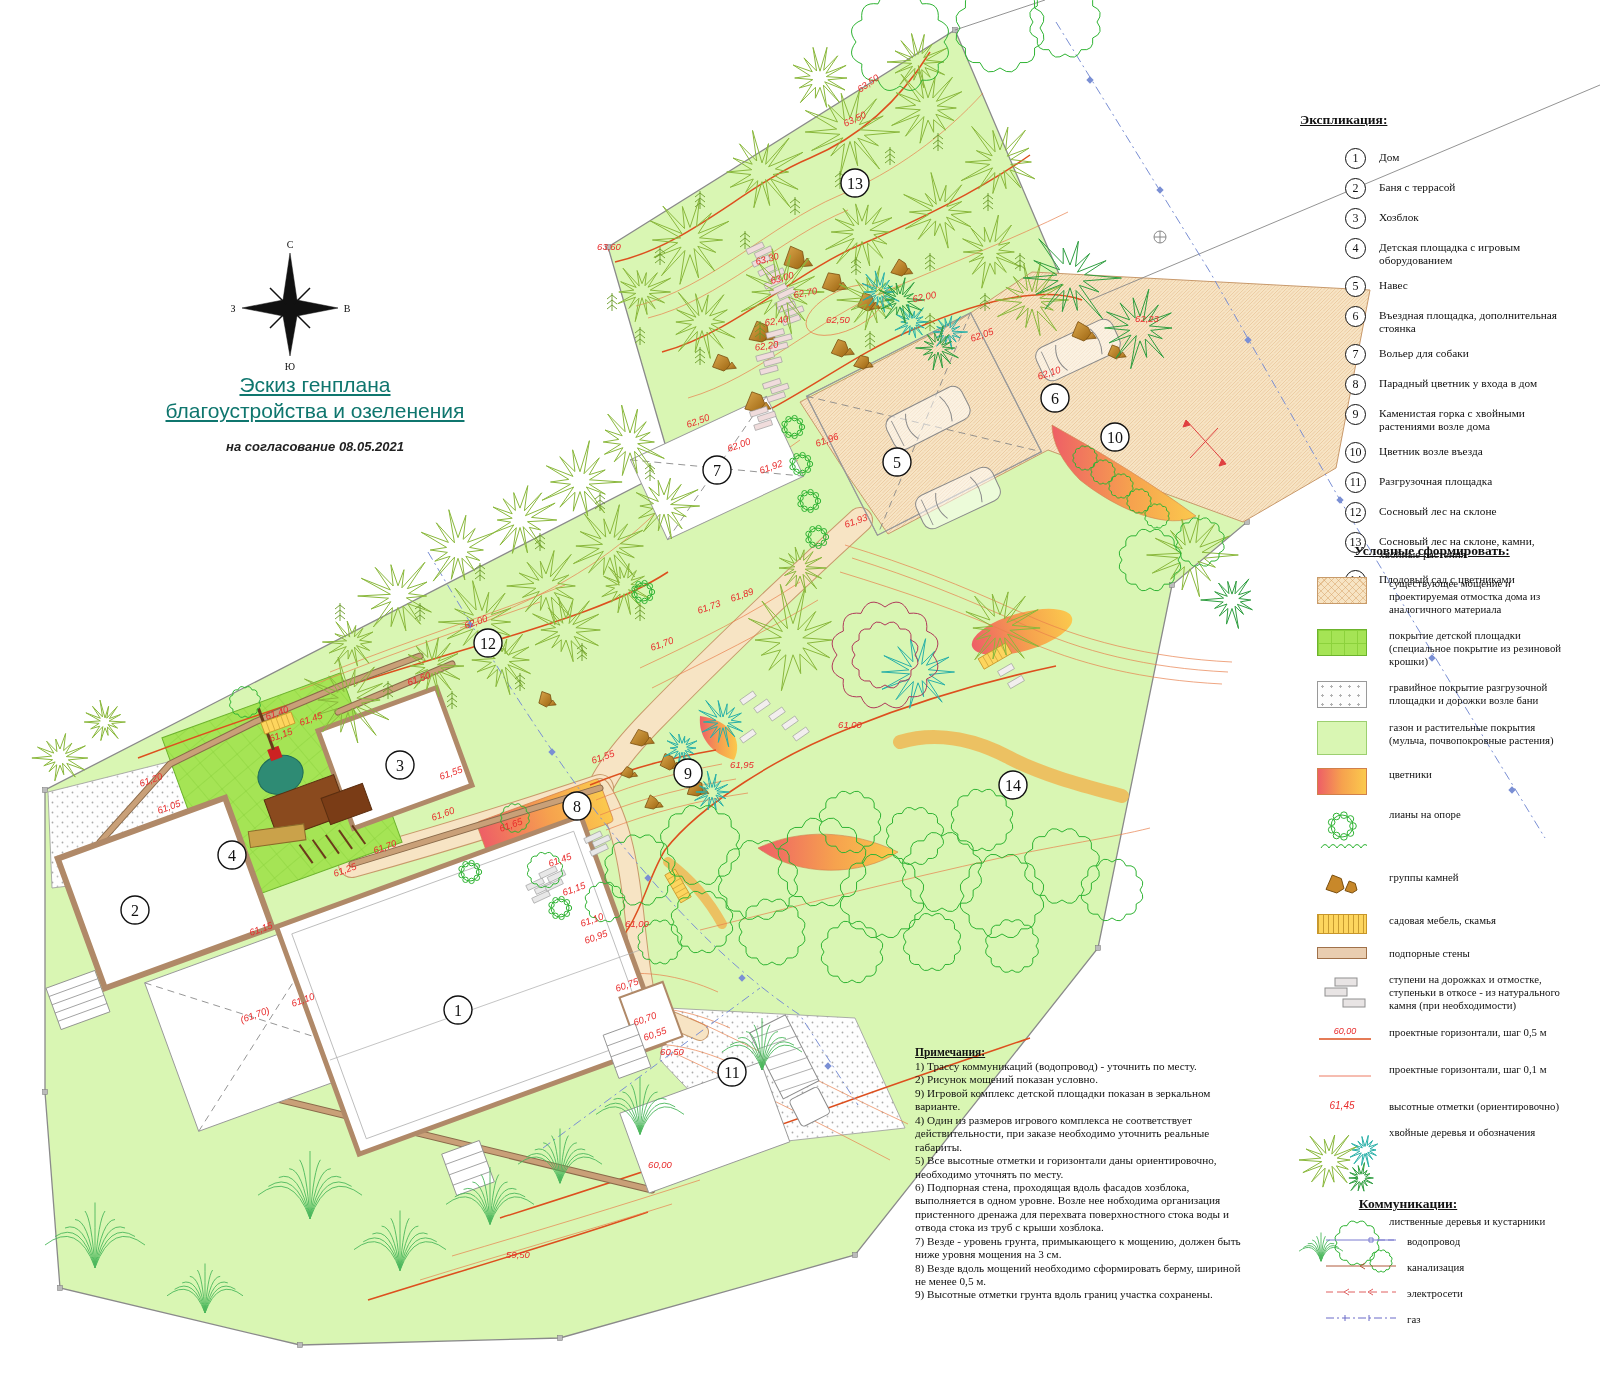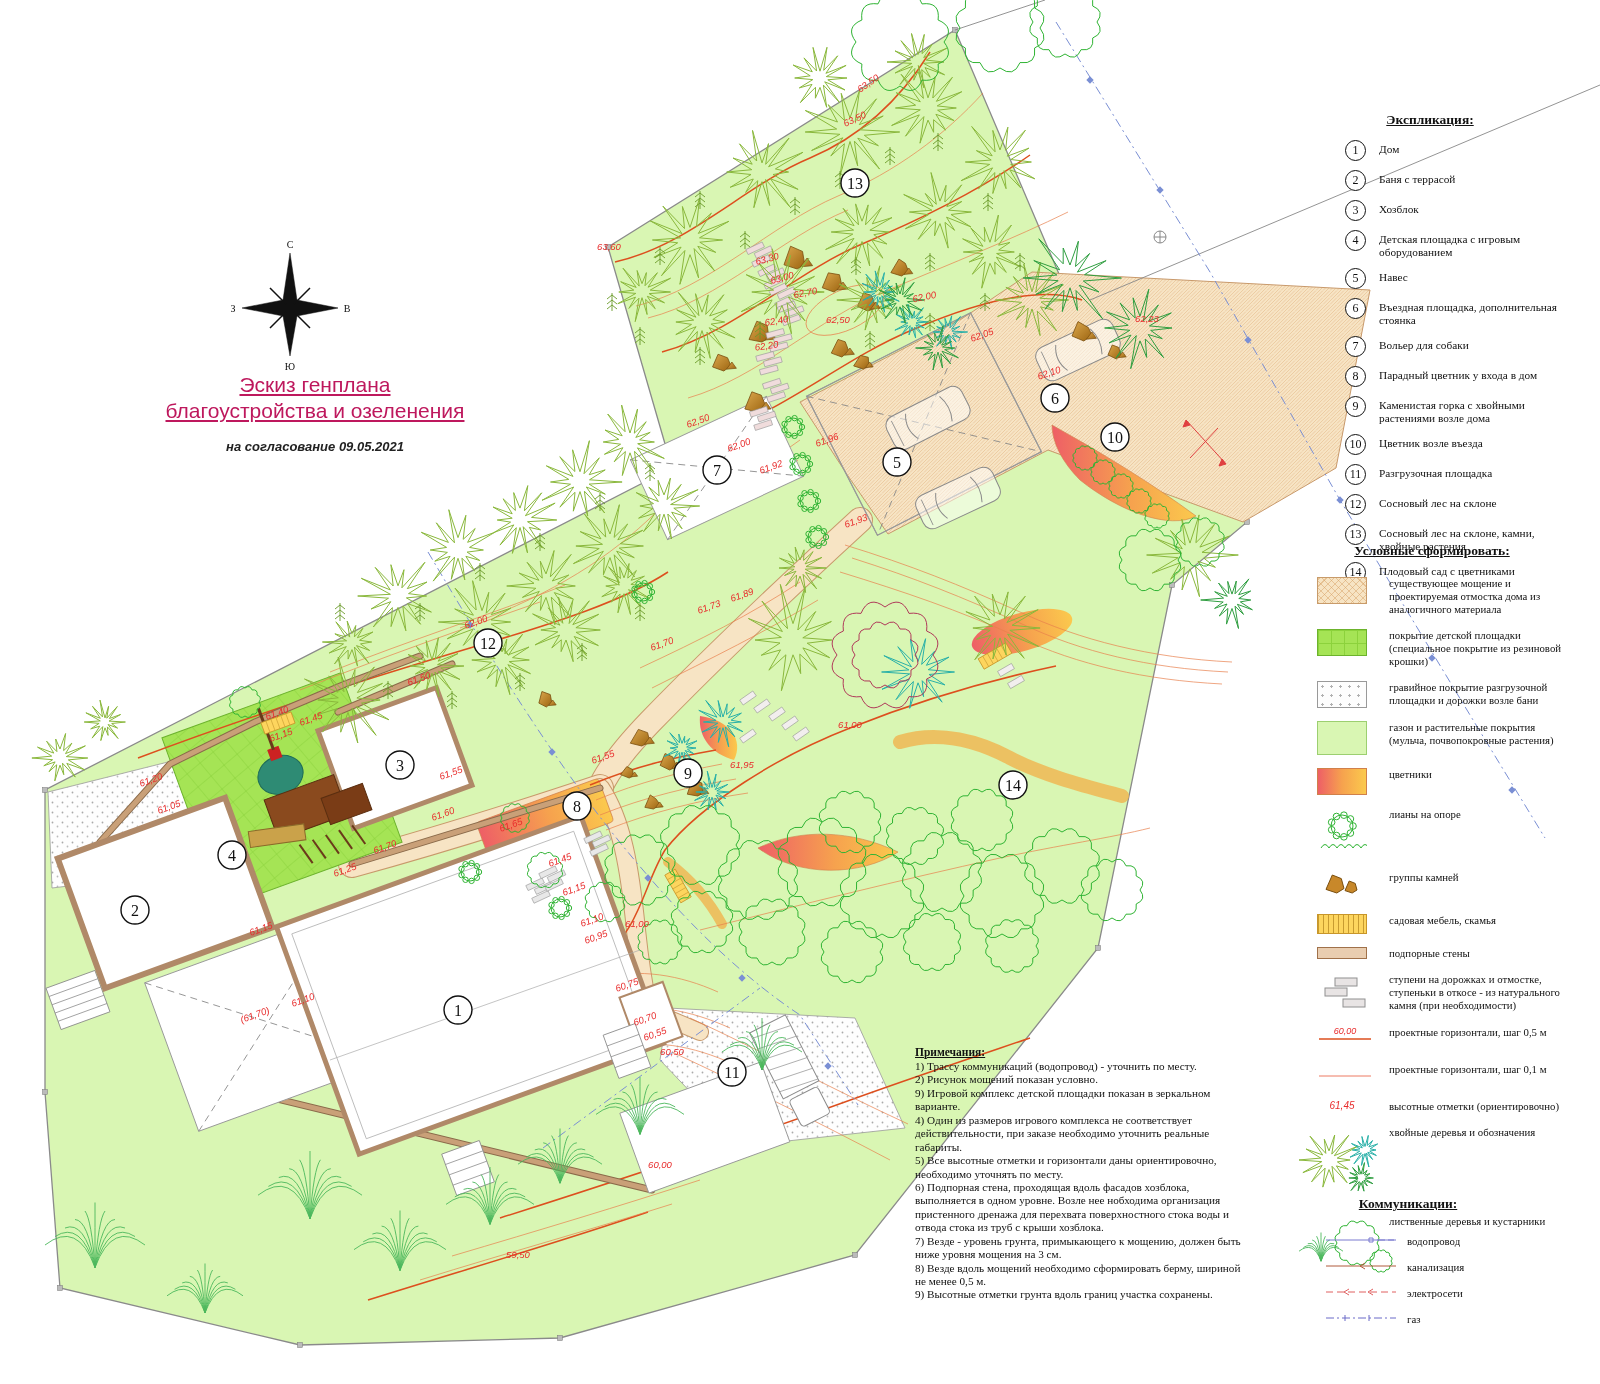--- a/index.html
+++ b/index.html
@@ -2,27 +2,27 @@
 <html><head>
 <meta charset="utf-8">
 <style>
   html,body{margin:0;padding:0;background:#fff;}
   #page{position:relative;width:1600px;height:1384px;background:#fff;overflow:hidden;
         font-family:"Liberation Serif",serif;}
   #plan{position:absolute;left:0;top:0;}
   .hdr{font-size:13.5px;font-weight:bold;text-decoration:underline;color:#111;}
   
   #title-block{position:absolute;left:150px;top:372px;width:330px;text-align:center;}
-  #title-block .t{font-family:"Liberation Sans",sans-serif;font-size:21px;color:#be185d;
+  #title-block .t{font-family:"Liberation Sans",sans-serif;font-size:21px;color:#0f766e;
       text-decoration:underline;line-height:1.25;}
   #title-block .s{font-family:"Liberation Sans",sans-serif;font-style:italic;font-weight:bold;
       font-size:13px;margin-top:14px;color:#222;}
   
   #explication{position:absolute;left:1300px;top:112px;width:260px;}
-  #explication .hdr{text-align:center;margin-bottom:12px;}
+  #explication .hdr{margin-bottom:20px;}
   .exp-row{display:flex;align-items:flex-start;margin-bottom:9px;}
   .exp-num{flex:0 0 auto;width:19px;height:19px;border:1.3px solid #111;border-radius:50%;
       margin-left:45px;text-align:center;font-size:12px;line-height:19px;color:#111;background:#fff;}
   .exp-label{font-size:11.3px;line-height:1.15;margin-left:13px;color:#111;padding-top:3px;}
   
   #symbols{position:absolute;left:1292px;top:543px;width:280px;}
   #symbols .hdr{text-align:center;margin-bottom:18px;}
   .sym-row{display:flex;align-items:flex-start;margin-bottom:13px;}
   .sym-sw{flex:0 0 auto;width:50px;margin-left:25px;}
   .sym-label{font-size:10.8px;line-height:1.2;margin-left:22px;width:175px;color:#111;}
@@ -679,21 +679,21 @@
       <text x="646" y="1022" text-anchor="middle" font-size="9.5" font-style="italic" font-family="Liberation Sans,sans-serif" fill="#e82c2c" transform="rotate(-20 646 1022)">60,70</text>
       <text x="656" y="1037" text-anchor="middle" font-size="9.5" font-style="italic" font-family="Liberation Sans,sans-serif" fill="#e82c2c" transform="rotate(-20 656 1037)">60,55</text>
       <text x="672" y="1055" text-anchor="middle" font-size="9.5" font-style="italic" font-family="Liberation Sans,sans-serif" fill="#e82c2c" transform="rotate(0 672 1055)">60,50</text>
       <text x="660" y="1168" text-anchor="middle" font-size="9.5" font-style="italic" font-family="Liberation Sans,sans-serif" fill="#e82c2c" transform="rotate(0 660 1168)">60,00</text>
       <text x="518" y="1258" text-anchor="middle" font-size="9.5" font-style="italic" font-family="Liberation Sans,sans-serif" fill="#e82c2c" transform="rotate(0 518 1258)">59,50</text>
     </svg>
 
   <div id="title-block">
     <div class="t">Эскиз генплана</div>
     <div class="t">благоустройства и озеленения</div>
-    <div class="s">на согласование 09.05.2021</div>
+    <div class="s">на согласование 08.05.2021</div>
   </div>
 
   <div id="explication">
     <div class="hdr">Экспликация:</div>
     <div id="exp-rows">
         <div class="exp-row">
           <div class="exp-num">1</div>
           <div class="exp-label">Дом</div>
         </div>
         <div class="exp-row">

